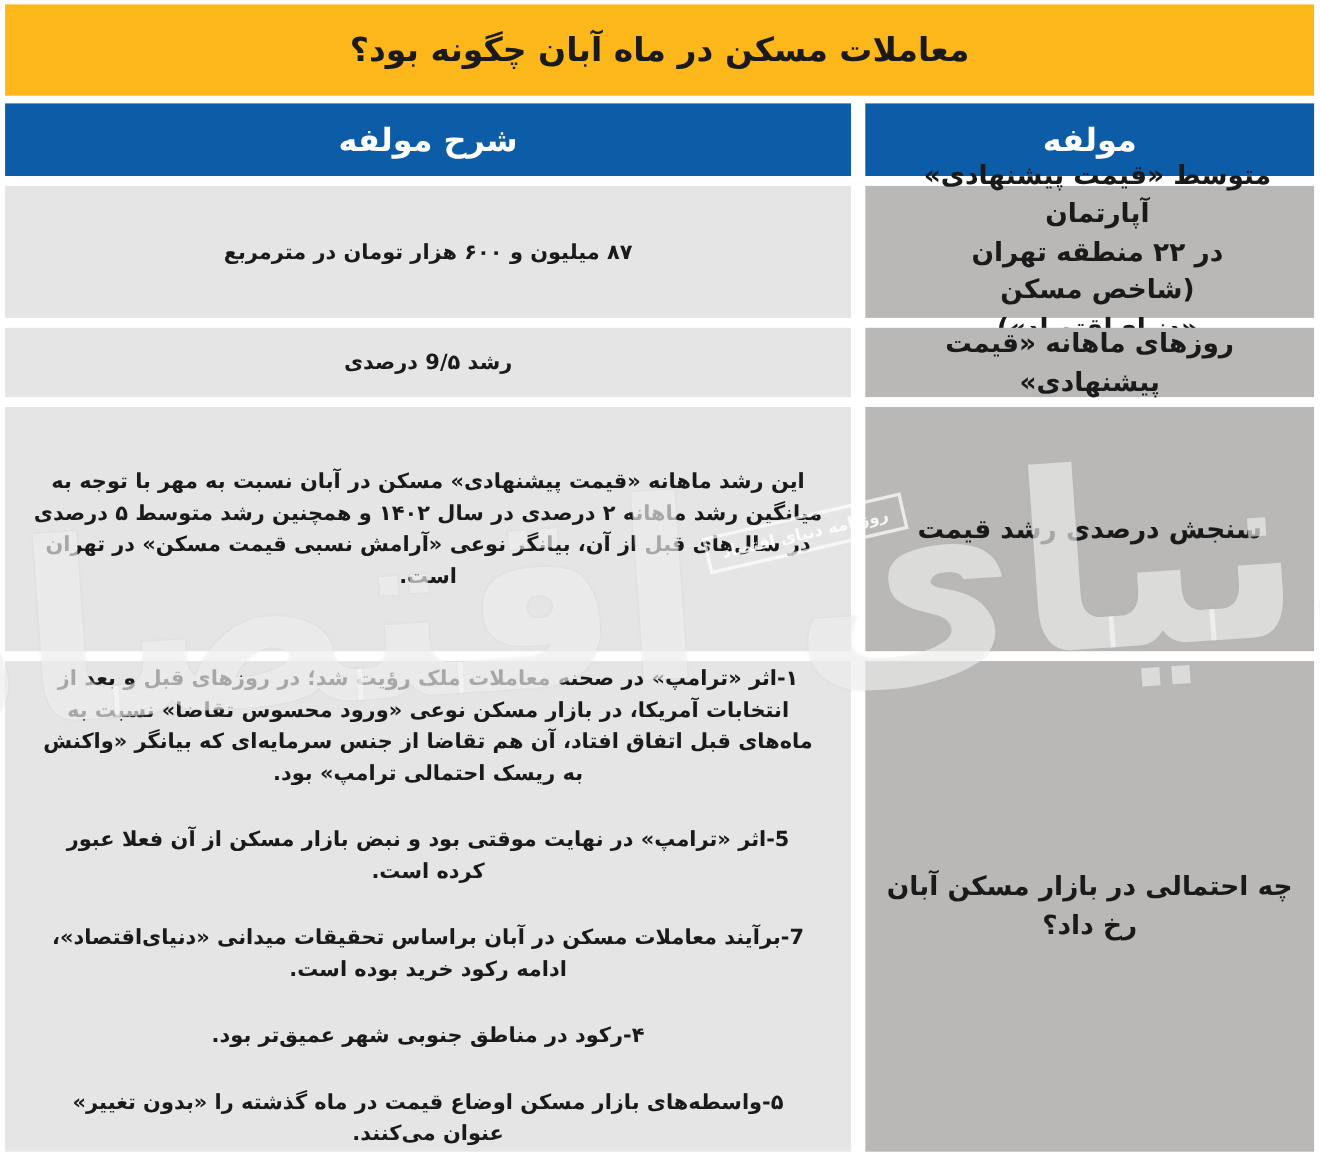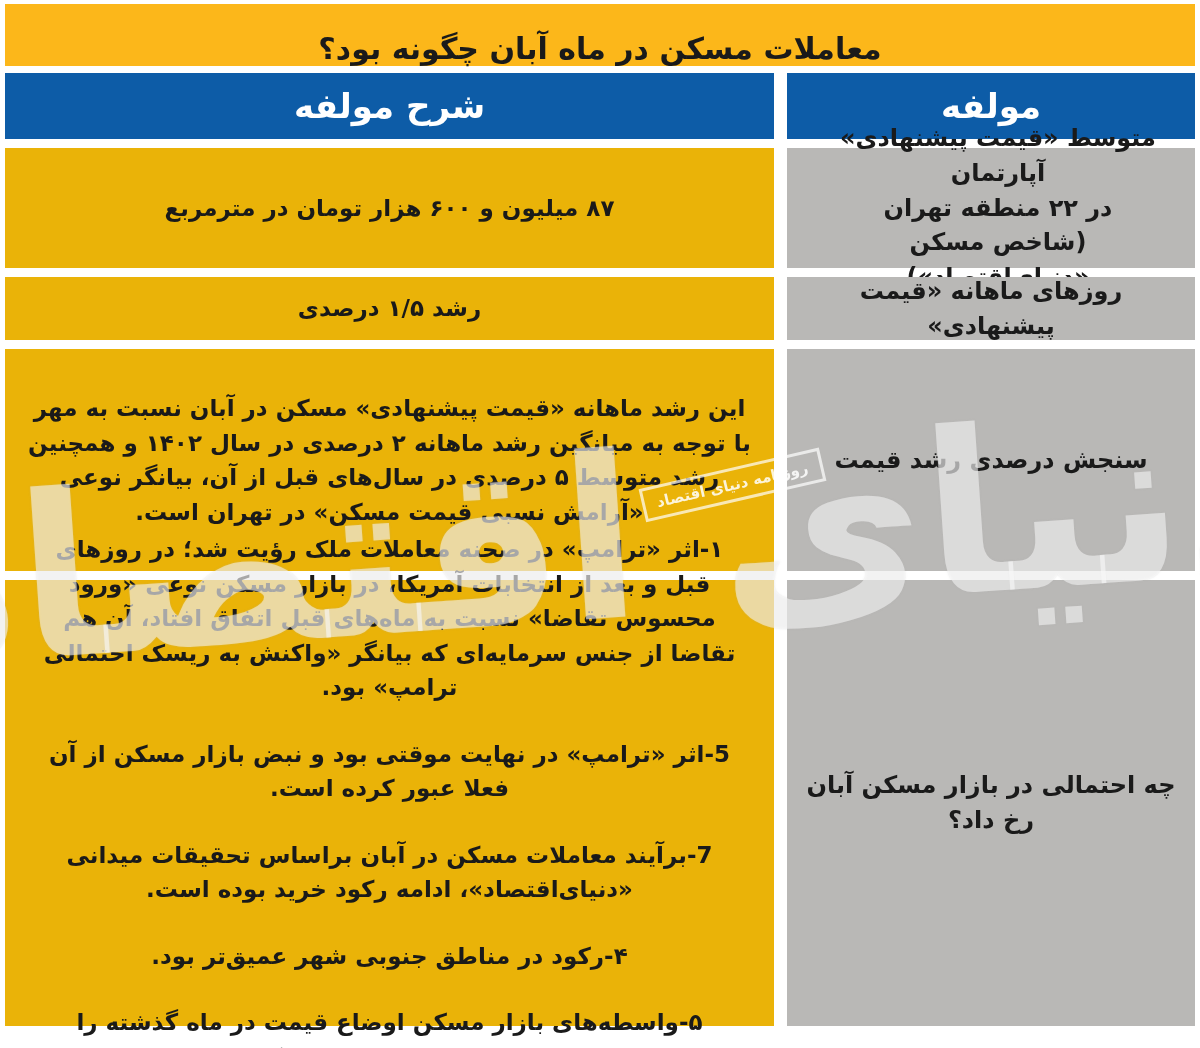--- a/index.html
+++ b/index.html
@@ -13,24 +13,24 @@
     direction: rtl;
   }
   .page {
     width: 1200px;
     height: 1048px;
     background: #ffffff;
     padding: 4px 5px 0 5px;
     position: relative;
   }
   .title-bar {
-    height: 62px;
+    height: 83px;
     background: #fcb71a;
     display: flex;
-    align-items: flex-end;
+    align-items: center;
     justify-content: center;
     margin-bottom: 7px;
   }
   .title-bar .title {
     color: #1a1a1a;
     font-size: 30px;
     font-weight: bold;
   }
   .grid {
     display: grid;
@@ -46,30 +46,30 @@
     justify-content: center;
     align-items: center;
     text-align: center;
     padding: 8px 18px;
     color: #1a1a1a;
     font-weight: bold;
   }
   .head-cell {
     background: #0d5ca7;
     color: #ffffff;
-    font-size: 34px;
+    font-size: 29px;
   }
   .comp-cell {
     background: #b9b8b6;
     font-size: 24px;
     line-height: 1.45;
   }
   .desc-cell {
-    background: #eab308;
-    font-size: 23px;
+    background: #e5e5e5;
+    font-size: 19px;
     line-height: 1.5;
   }
   .pre-line { white-space: pre-line; padding-left: 32px; }
   .desc-items > div { margin: 16px; }
   
   .watermark {
     position: absolute;
     top: 360px;
     left: 40px;
     width: 1120px;
@@ -117,21 +117,21 @@
 
     <div class="cell head-cell">مولفه</div>
     <div class="cell head-cell">شرح مولفه</div>
 
     <div class="cell comp-cell pre-line">متوسط «قیمت پیشنهادی» آپارتمان
 در ۲۲ منطقه تهران
 (شاخص مسکن «دنیای‌اقتصاد»)</div>
     <div class="cell desc-cell">۸۷ میلیون و ۶۰۰ هزار تومان در مترمربع</div>
 
     <div class="cell comp-cell">روزهای ماهانه «قیمت پیشنهادی»</div>
-    <div class="cell desc-cell">رشد ۱/۵ درصدی</div>
+    <div class="cell desc-cell">رشد 9/۵ درصدی</div>
 
     <div class="cell comp-cell">سنجش درصدی رشد قیمت</div>
     <div class="cell desc-cell">این رشد ماهانه «قیمت پیشنهادی» مسکن در آبان نسبت به مهر با توجه به میانگین رشد ماهانه ۲ درصدی در سال ۱۴۰۲ و همچنین رشد متوسط ۵ درصدی در سال‌های قبل از آن، بیانگر نوعی «آرامش نسبی قیمت مسکن» در تهران است.</div>
 
     <div class="cell comp-cell">چه احتمالی در بازار مسکن آبان رخ داد؟</div>
     <div class="cell desc-cell desc-items">
       <div>۱-اثر «ترامپ» در صحنه معاملات ملک رؤیت شد؛ در روزهای قبل و بعد از انتخابات آمریکا، در بازار مسکن نوعی «ورود محسوس تقاضا» نسبت به ماه‌های قبل اتفاق افتاد، آن هم تقاضا از جنس سرمایه‌ای که بیانگر «واکنش به ریسک احتمالی ترامپ» بود.</div>
       <div>5-اثر «ترامپ» در نهایت موقتی بود و نبض بازار مسکن از آن فعلا عبور کرده است.</div>
       <div>7-برآیند معاملات مسکن در آبان براساس تحقیقات میدانی «دنیای‌اقتصاد»، ادامه رکود خرید بوده است.</div>
       <div>۴-رکود در مناطق جنوبی شهر عمیق‌تر بود.</div>

